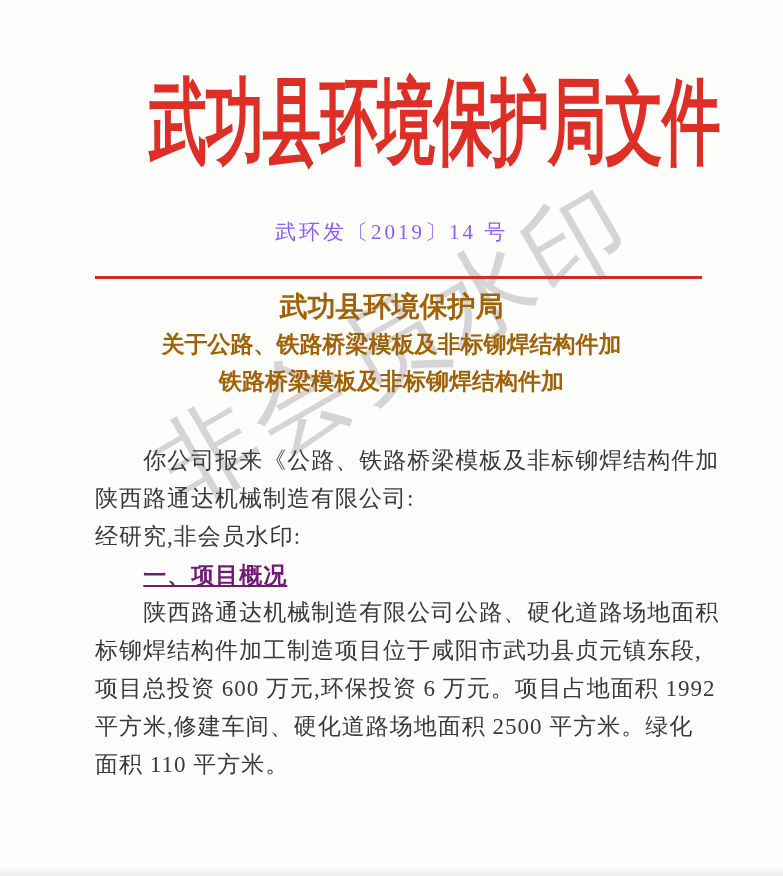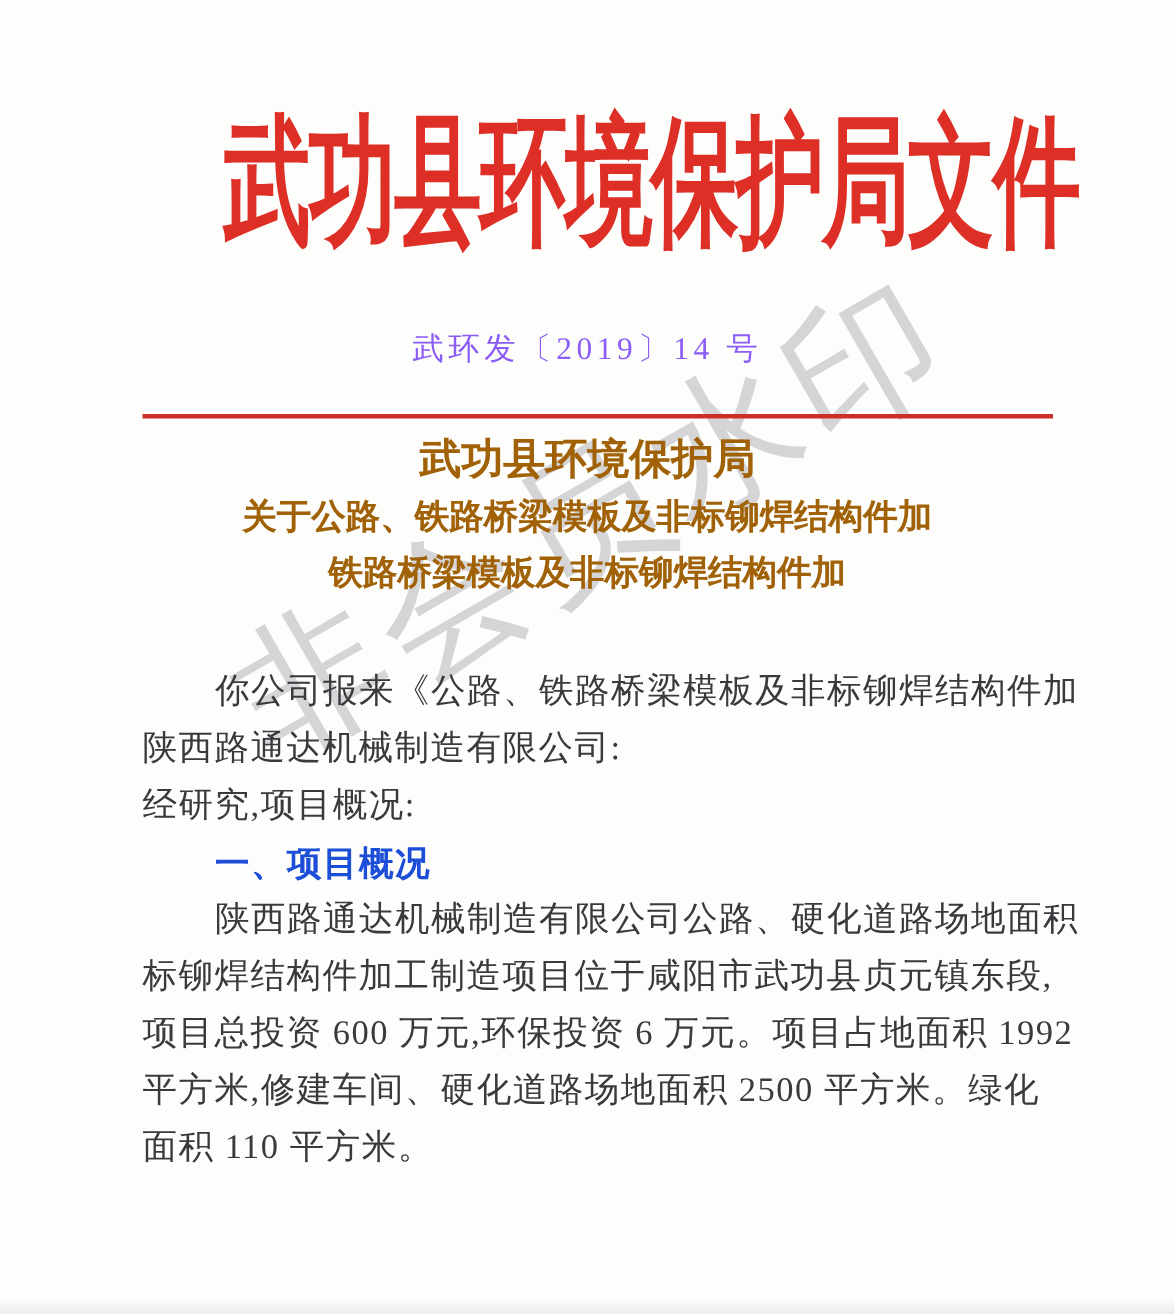--- a/index.html
+++ b/index.html
@@ -108,21 +108,22 @@
   }
   .body-line {
     white-space: nowrap;
   }
   .indent {
     text-indent: 2.1em;
   }
   .section-heading {
     font-family: "Liberation Sans", "DejaVu Sans", sans-serif;
     font-weight: 600;
-    color: #1d4ed8;
+    color: #701a75;
+    text-decoration: underline;
   }
   .scan-edge {
     position: absolute;
     left: 0;
     right: 0;
     bottom: 0;
     height: 10px;
     background: linear-gradient(#fdfdfc, #ececeb);
     z-index: 2;
   }
@@ -142,21 +143,21 @@
 
   <div class="doc-title">
     <span class="t-line1">武功县环境保护局</span>
     <span class="t-line2">关于公路、铁路桥梁模板及非标铆焊结构件加</span>
     <span class="t-line3">铁路桥梁模板及非标铆焊结构件加</span>
   </div>
 
   <div class="body-block">
     <div class="body-line indent">你公司报来《公路、铁路桥梁模板及非标铆焊结构件加</div>
     <div class="body-line">陕西路通达机械制造有限公司:</div>
-    <div class="body-line">经研究,项目概况:</div>
+    <div class="body-line">经研究,非会员水印:</div>
     <div class="body-line indent section-heading">一、项目概况</div>
     <div class="body-line indent">陕西路通达机械制造有限公司公路、硬化道路场地面积</div>
     <div class="body-line">标铆焊结构件加工制造项目位于咸阳市武功县贞元镇东段,</div>
     <div class="body-line">项目总投资 600 万元,环保投资 6 万元。项目占地面积 1992</div>
     <div class="body-line">平方米,修建车间、硬化道路场地面积 2500 平方米。绿化</div>
     <div class="body-line">面积 110 平方米。</div>
   </div>
 
   <div class="scan-edge"></div>
 

